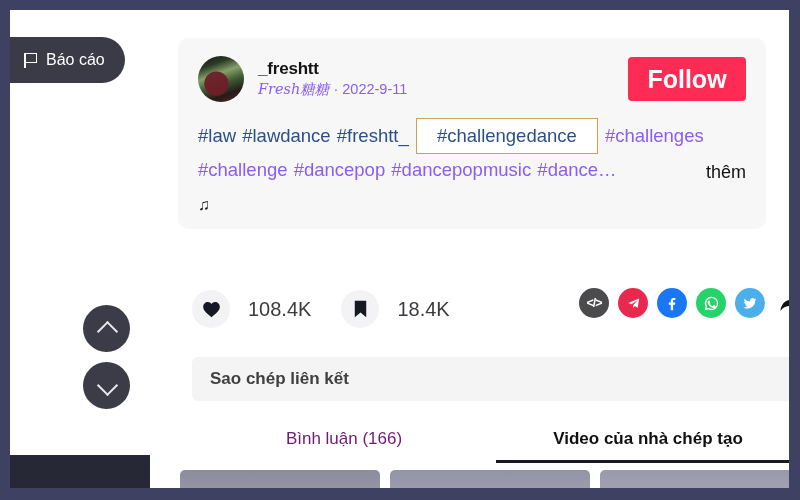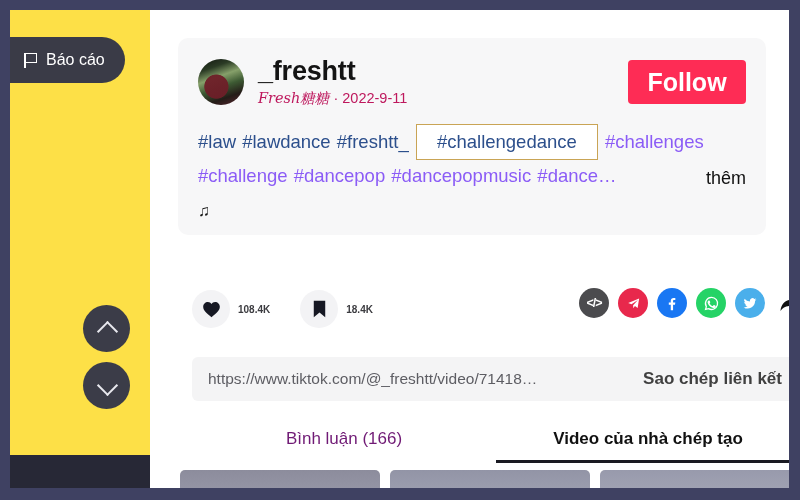--- a/index.html
+++ b/index.html
@@ -22,21 +22,21 @@
     width: 779px; height: 478px;
     background: #272836;
     overflow: hidden;
   }
 
   
   #video-panel {
     position: absolute;
     left: 0; top: 0;
     width: 140px; height: 445px;
-    background: #fde047;
+    background: #ffffff;
   }
   #report-pill {
     position: absolute;
     left: -22px; top: 27px;
     height: 46px;
     padding: 0 20px 0 36px;
     display: flex; align-items: center; gap: 8px;
     background: #3a3b47;
     border-radius: 23px;
     color: #fff;
@@ -94,25 +94,25 @@
   #avatar {
     width: 46px; height: 46px; border-radius: 50%;
     flex: none;
     background:
       radial-gradient(circle at 40% 60%, rgba(110,30,40,.95) 0 30%, rgba(0,0,0,0) 32%),
       linear-gradient(160deg, #10130f 0%, #2b3b25 22%, #86a06a 40%, #3d5a33 58%, #241c18 78%, #5c2630 100%);
     background-color: #22261d;
   }
   #author-text { margin-left: 14px; flex: 1; min-width: 0; }
   #username {
-    font-size: 27px; font-weight: bold; color: #141414;
+    font-size: 17px; font-weight: bold; color: #141414;
     letter-spacing: -.2px; line-height: 1.15;
   }
   #author-sub {
-    font-size: 14.5px; color: #be185d; margin-top: 2px;
+    font-size: 14.5px; color: #8b5cf6; margin-top: 2px;
     white-space: nowrap;
   }
   #nickname { font-family: "DejaVu Serif", serif; font-style: italic; }
   #follow-btn {
     flex: none;
     width: 118px; height: 44px;
     background: #fe2c55;
     border: none; border-radius: 4px;
     color: #fff; font-size: 25px; font-weight: bold;
     font-family: "Liberation Sans", sans-serif;
@@ -165,22 +165,22 @@
     display: flex; align-items: center;
   }
   .stat { display: flex; align-items: center; margin-right: 30px; }
   .stat-icon {
     width: 38px; height: 38px; border-radius: 50%;
     background: #f3f3f5;
     display: flex; align-items: center; justify-content: center;
     color: #161823;
   }
   .stat-count {
-    margin-left: 8px;
-    font-size: 10px; color: #3c3c40; font-weight: 700;
+    margin-left: 18px;
+    font-size: 20px; color: #3c3c40; font-weight: 400;
   }
   #share-group {
     position: absolute;
     right: -4px; top: 3px;
     display: flex; align-items: center; gap: 9px;
   }
   .share-icon {
     width: 30px; height: 30px; border-radius: 50%;
     display: flex; align-items: center; justify-content: center;
     color: #fff; font-size: 13px; font-weight: bold;
@@ -338,21 +338,20 @@
           </div>
           <div class="share-icon" id="share-forward">
             <svg width="21" height="19" viewBox="0 0 24 22" aria-hidden="true">
               <path fill="currentColor" d="M13.2 2v4.6C6.9 7 2.4 11.3 1.5 19.8c2.6-4 6.2-5.9 11.7-5.9V18.5L22.5 10z"></path>
             </svg>
           </div>
         </div>
       </div>
 
       <div id="link-row">
-        <div id="link-url">https://www.tiktok.com/@_freshtt/video/71418…</div>
         <div id="copy-btn">Sao chép liên kết</div>
       </div>
 
       <div id="tabs">
         <div class="tab inactive">Bình luận (166)</div>
         <div class="tab active">Video của nhà chép tạo</div>
       </div>
 
       <div id="thumb-row">
         <div class="thumb"></div>

